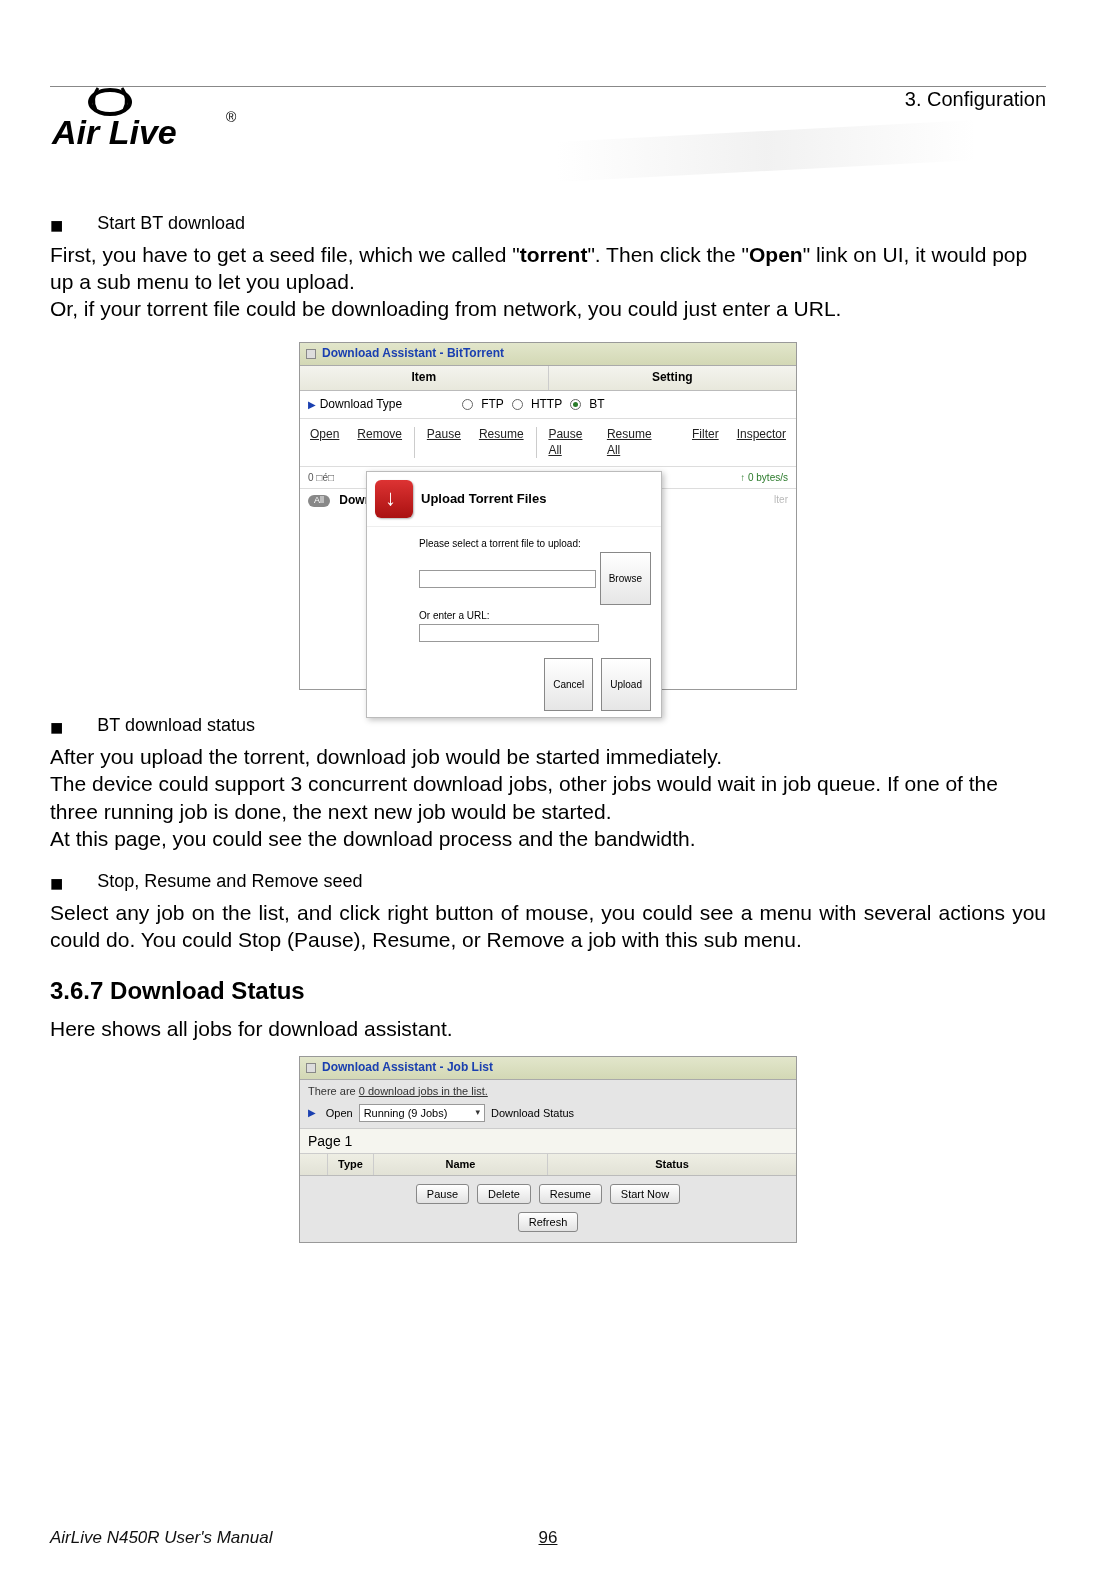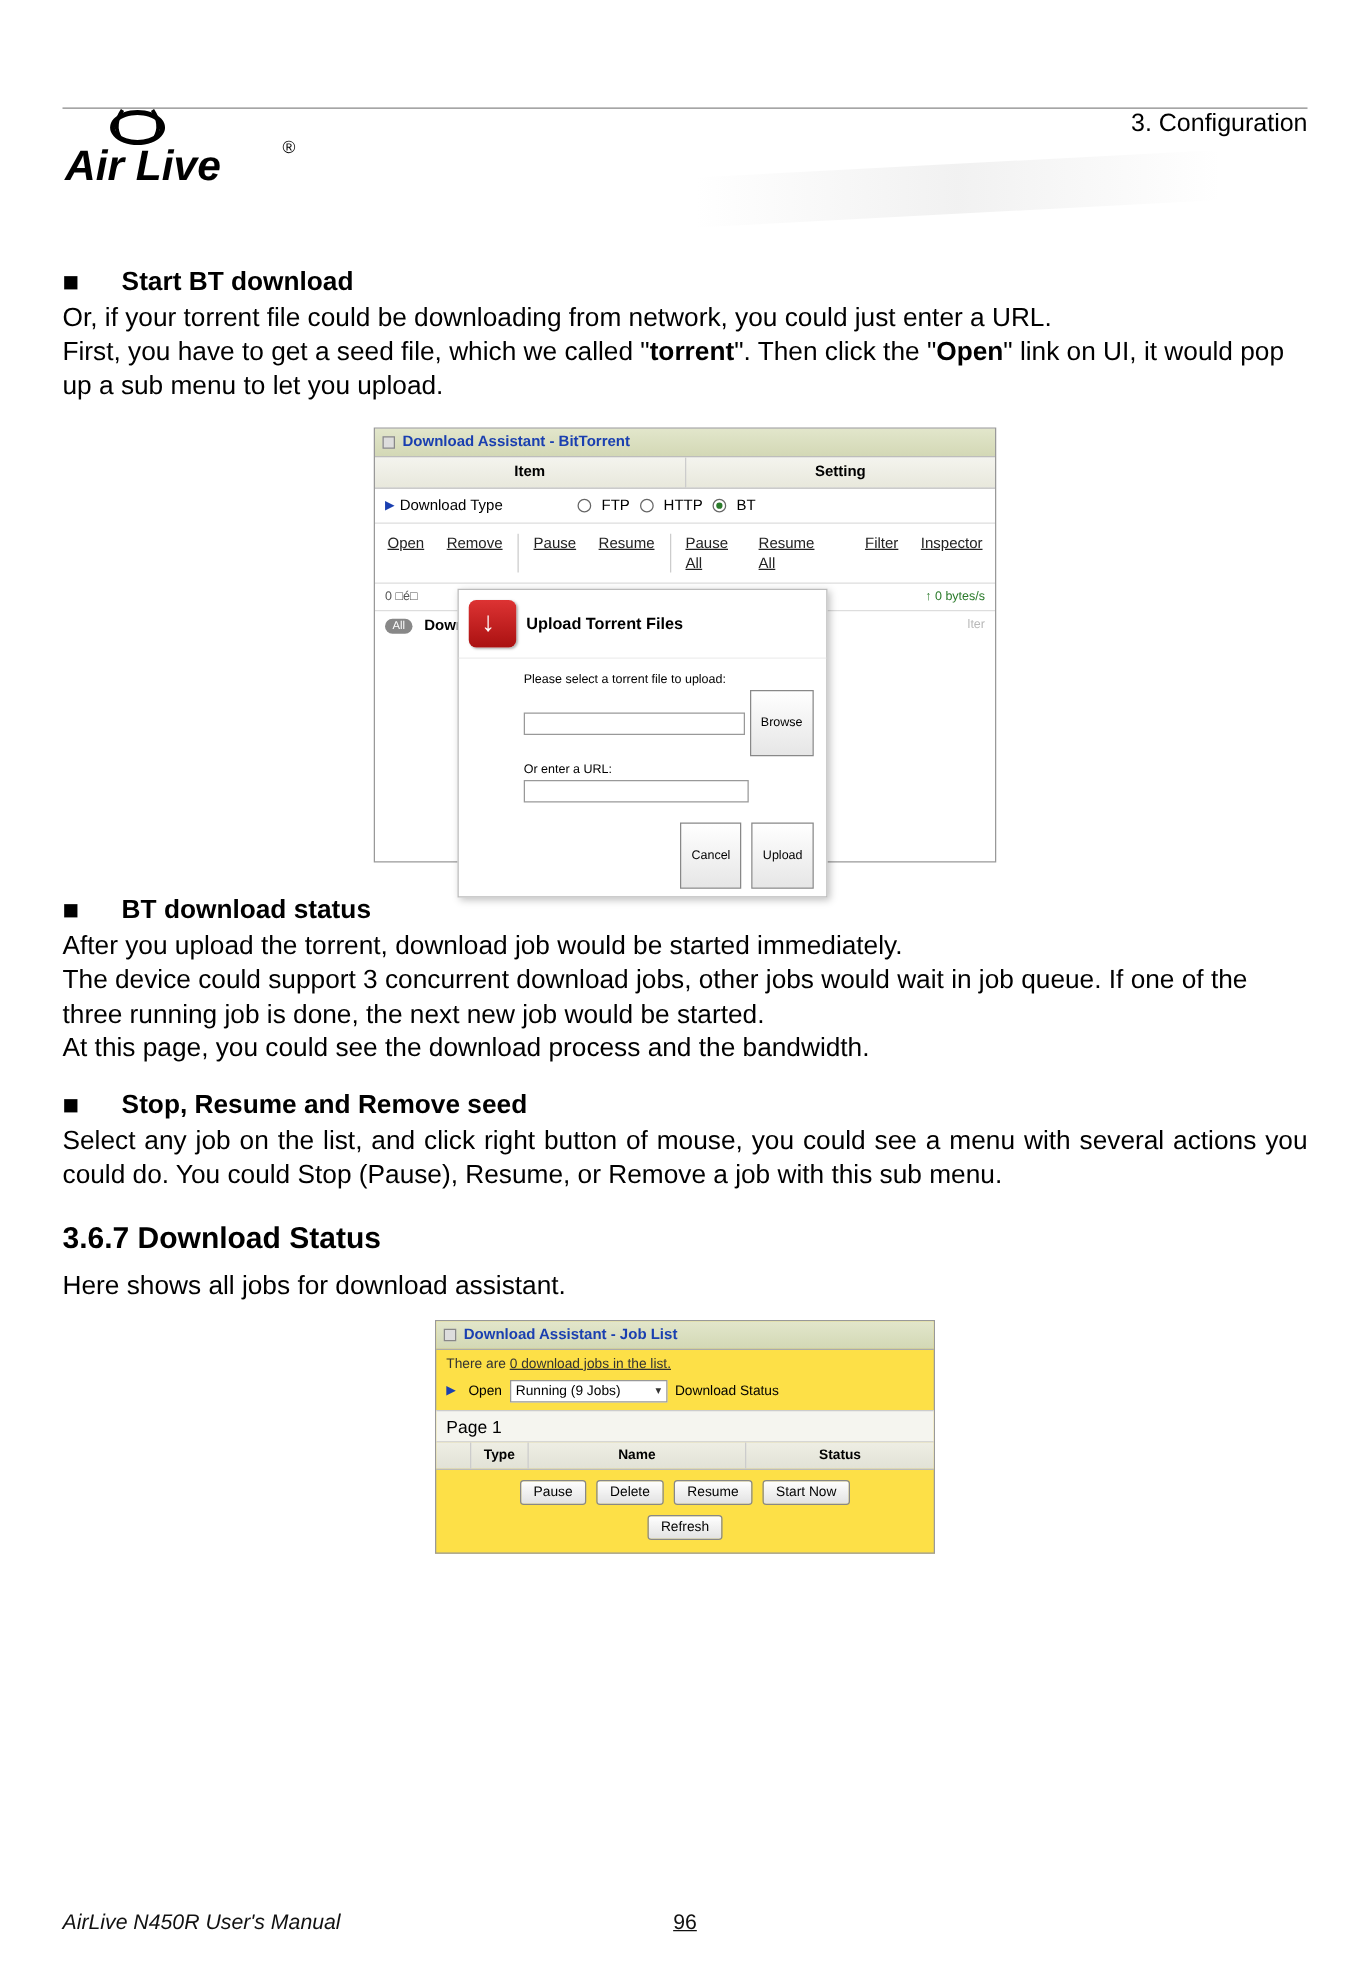--- a/index.html
+++ b/index.html
@@ -20,21 +20,21 @@
   .header-line { border-bottom: 1px solid #888; margin-top: 70px; position:relative; }
   .header-swoosh {
     position:absolute; right:70px; top:45px; width:420px; height:40px;
     background: linear-gradient(90deg, rgba(200,200,200,0) 0%, rgba(200,200,200,0.5) 50%, rgba(200,200,200,0) 100%);
     transform: skewY(-3deg);
     opacity:0.5;
   }
   .content { padding-top: 10px; }
   .bullet-row { display:flex; align-items:flex-start; margin-top: 6px;}
   .bullet { font-size: 22px; margin-right: 34px; margin-left: 0; }
-  .bullet-title { font-weight: bold; font-size: 21px; }
+  .bullet-title { font-weight: normal; font-size: 18px; }
   .para { font-size: 21px; }
   .justify { text-align: justify; }
   .section-title { font-size: 24px; font-weight: bold; margin-top: 22px; margin-bottom: 8px; }
 
   
   .shot1 { width: 498px; margin: 20px auto 24px auto; border:1px solid #999; font-size:12px; background:#fff; }
   .shot1-titlebar { background: linear-gradient(#e2e6cb,#d3d8b5); border-bottom:1px solid #aaa; padding:3px 6px; display:flex; align-items:center; gap:6px; }
   .shot1-titlebar .sq { width:10px; height:10px; border:1px solid #888; background:#ddd; }
   .shot1-titlebar .ttl { color:#1a3fb0; font-size:12px; font-weight:bold; }
   .shot1-head { display:flex; background:linear-gradient(#f4f4ee,#e8e8dc); border-bottom:1px solid #bbb; }
@@ -59,21 +59,21 @@
   .modal-icon::after{content:"↓";position:absolute;left:10px;top:4px;color:#fff;font-size:22px;}
   .modal-title{font-weight:bold;font-size:13px;}
   .modal-body{padding:6px 10px 10px 52px;}
   .modal-body .lbl{font-size:10px;margin:4px 0 2px;}
   .modal-body .inrow{display:flex;gap:4px;align-items:center;}
   .modal-body input[type=text]{border:1px solid #999;height:18px;width:180px;font-size:10px;padding:0 2px;}
   .modal-body .btn, .modal-foot .btn{border:1px solid #888;background:linear-gradient(#fff,#e6e6e6);font-size:10px;padding:19px 8px;cursor:pointer;}
   .modal-foot{display:flex;justify-content:flex-end;gap:8px;padding:6px 10px;}
 
   
-  .shot2 { width:400px; margin: 14px auto 12px auto; border:1px solid #999; font-size:12px; background:#fde047; }
+  .shot2 { width:498px; margin: 14px auto 12px auto; border:1px solid #999; font-size:12px; background:#e5e5e5; }
   .shot2-info { padding:4px 8px; font-size:11px; color:#333; }
   .shot2-viewrow { display:flex; align-items:center; gap:6px; padding:2px 8px 6px; font-size:11px; }
   .shot2-viewrow .sel{border:1px solid #999;background:#fff;padding:1px 4px;display:flex;align-items:center;gap:28px;font-size:11px;}
   .shot2-viewrow .sel .car{font-size:9px;color:#333;}
   .shot2-page { padding:3px 8px; font-size:14px; background:#f5f5ef;border-top:1px solid #ccc;border-bottom:1px solid #ccc;}
   .shot2-thead{display:flex;background:linear-gradient(#eeeee4,#e2e2d6);border-bottom:1px solid #bbb;font-weight:bold;font-size:11px;}
   .shot2-thead div{padding:3px 6px;border-right:1px solid #ccc;}
   .shot2-thead div:last-child{border-right:none;}
   .c1{width:28px;} .c2{width:46px;text-align:center;} .c3{width:174px;text-align:center;} .c4{flex:1;text-align:center;}
   .shot2-btns{display:flex;justify-content:center;gap:8px;padding:8px 0;}
@@ -106,24 +106,24 @@
     <div class="header-swoosh"></div>
     <div class="header-line"></div>
   </div>
 
   <div class="content">
 
     <div class="bullet-row">
       <div class="bullet">■</div>
       <div class="bullet-title">Start BT download</div>
     </div>
-    <div class="para">Or, if your torrent file could be downloading from network, you could just enter a URL.</div>
     <div class="para">
       <span>First, you have to get a seed file, which we called "</span><b>torrent</b><span>". Then click the "</span><b>Open</b><span>" link on UI, it would pop up a sub menu to let you upload.</span>
     </div>
+    <div class="para">Or, if your torrent file could be downloading from network, you could just enter a URL.</div>
 
     <div class="shot1">
       <div class="shot1-titlebar">
         <span class="sq"></span>
         <span class="ttl">Download Assistant - BitTorrent</span>
       </div>
       <div class="shot1-head">
         <div>Item</div>
         <div>Setting</div>
       </div>

